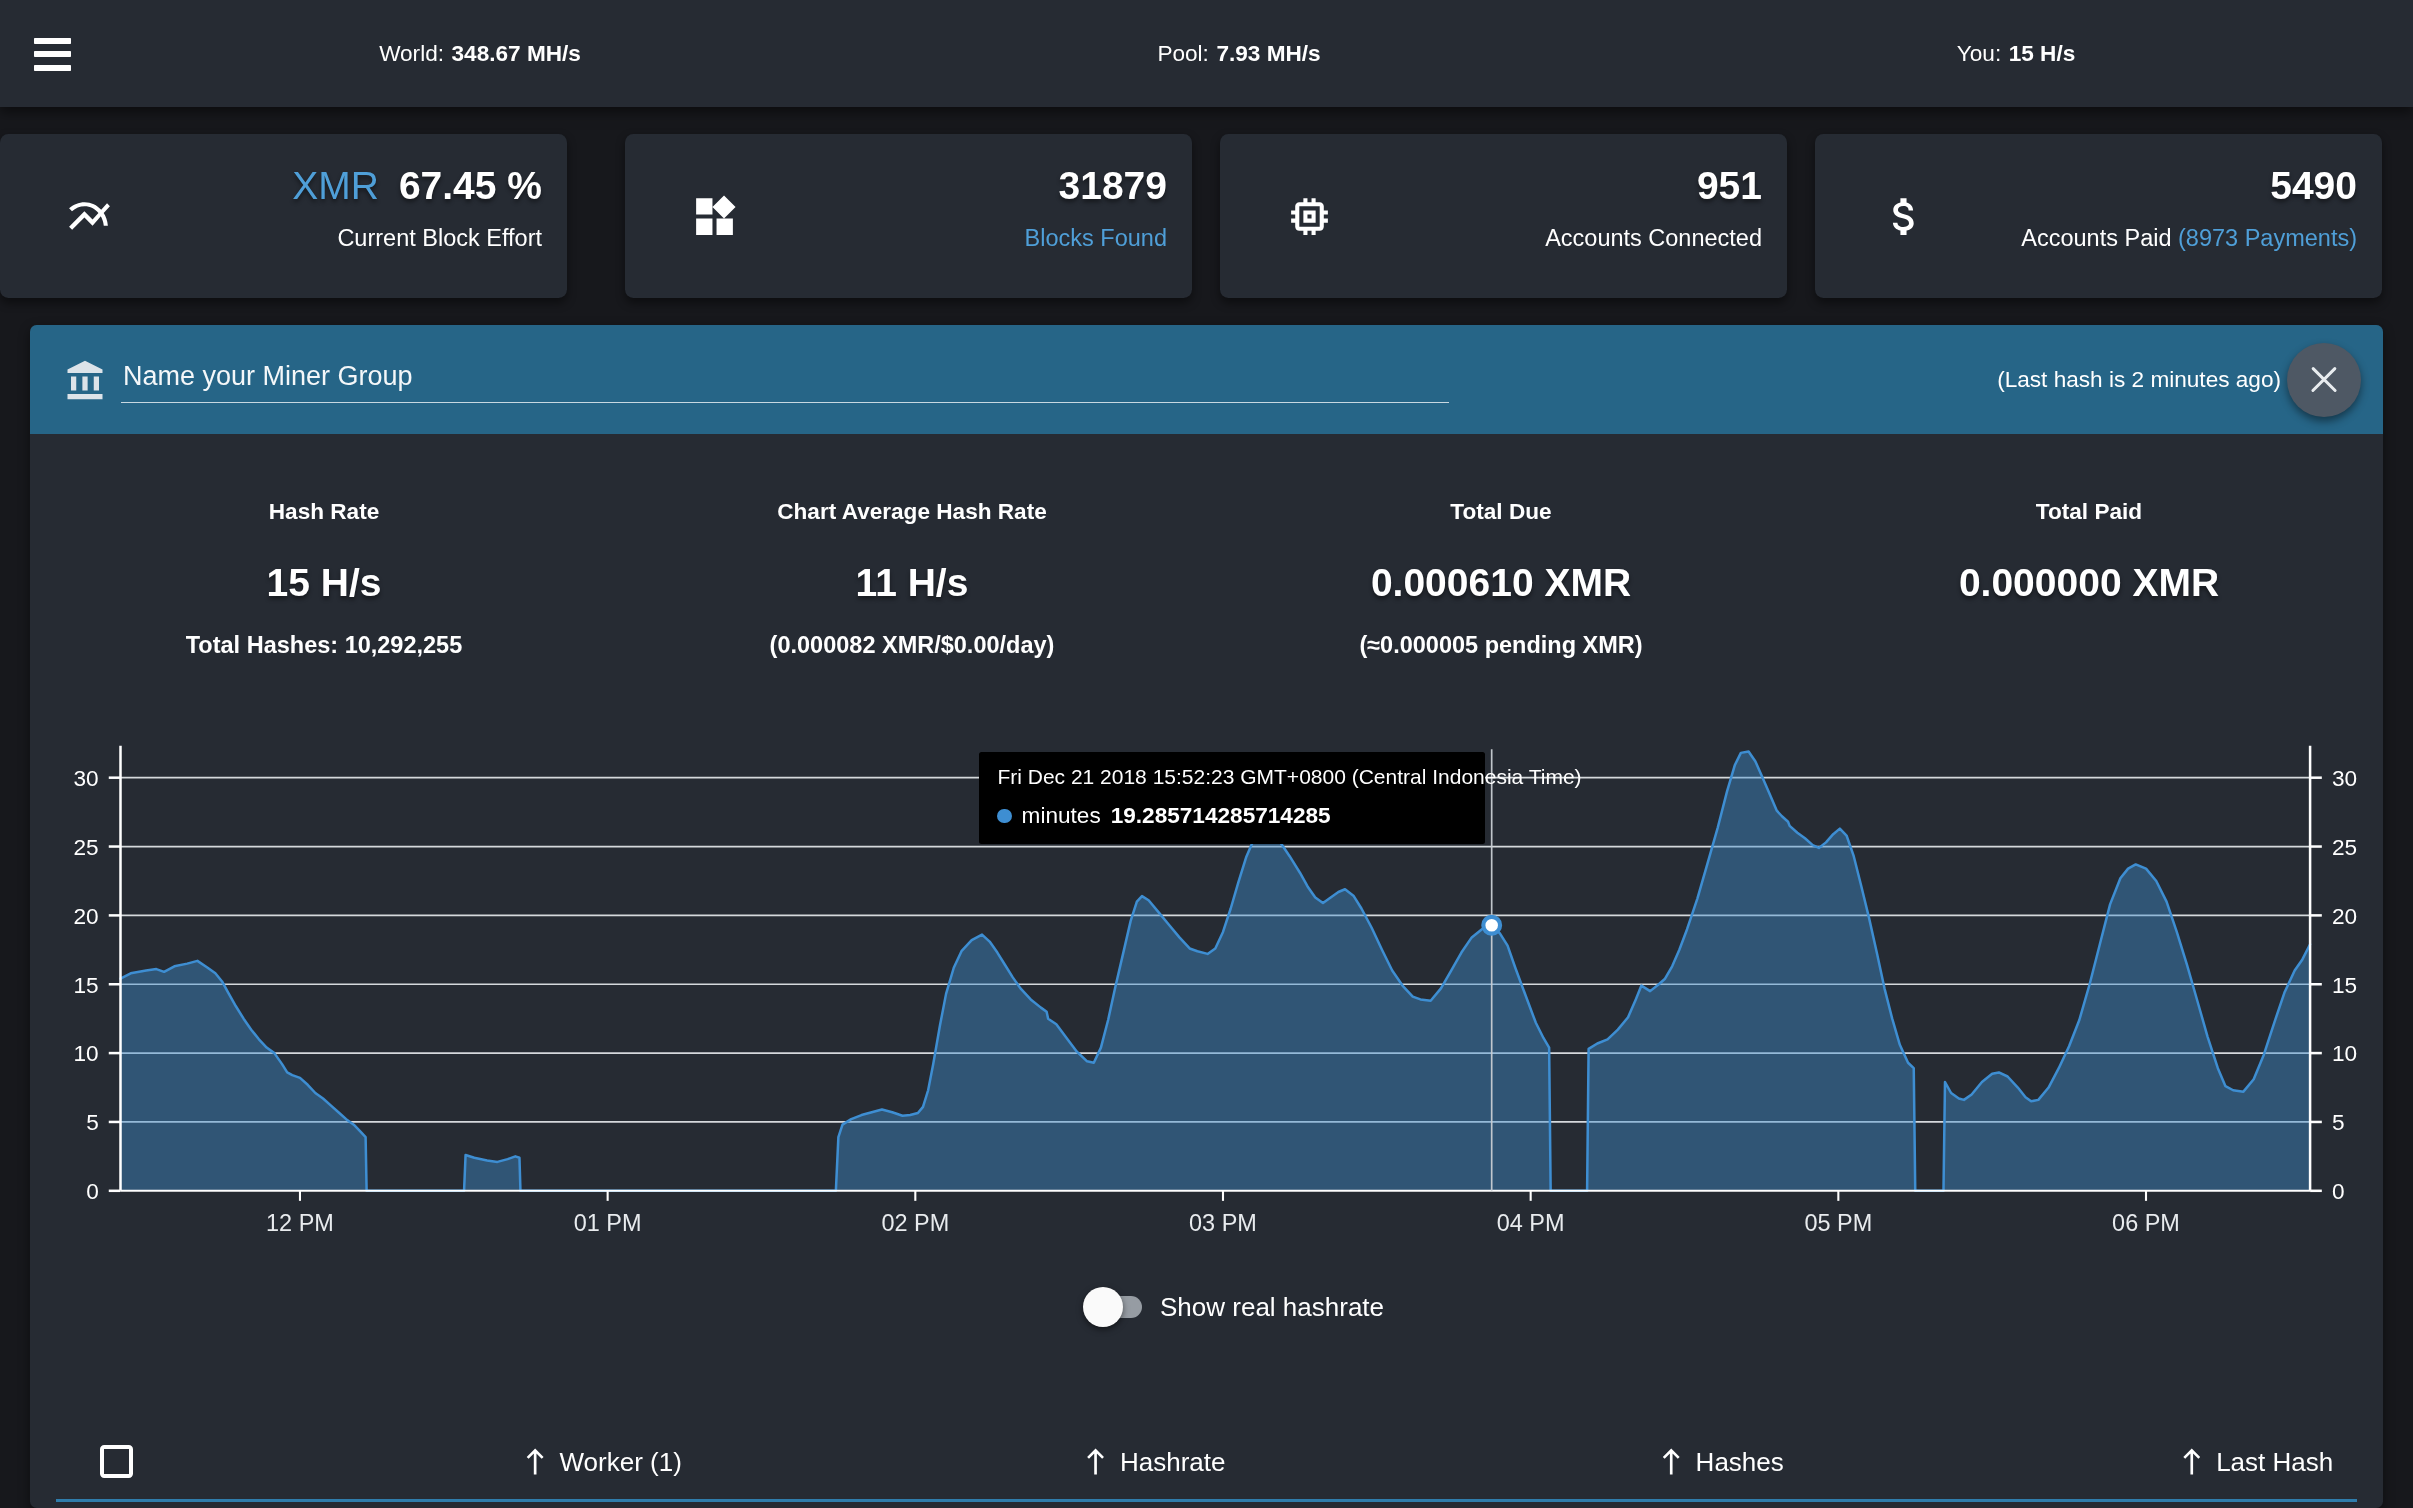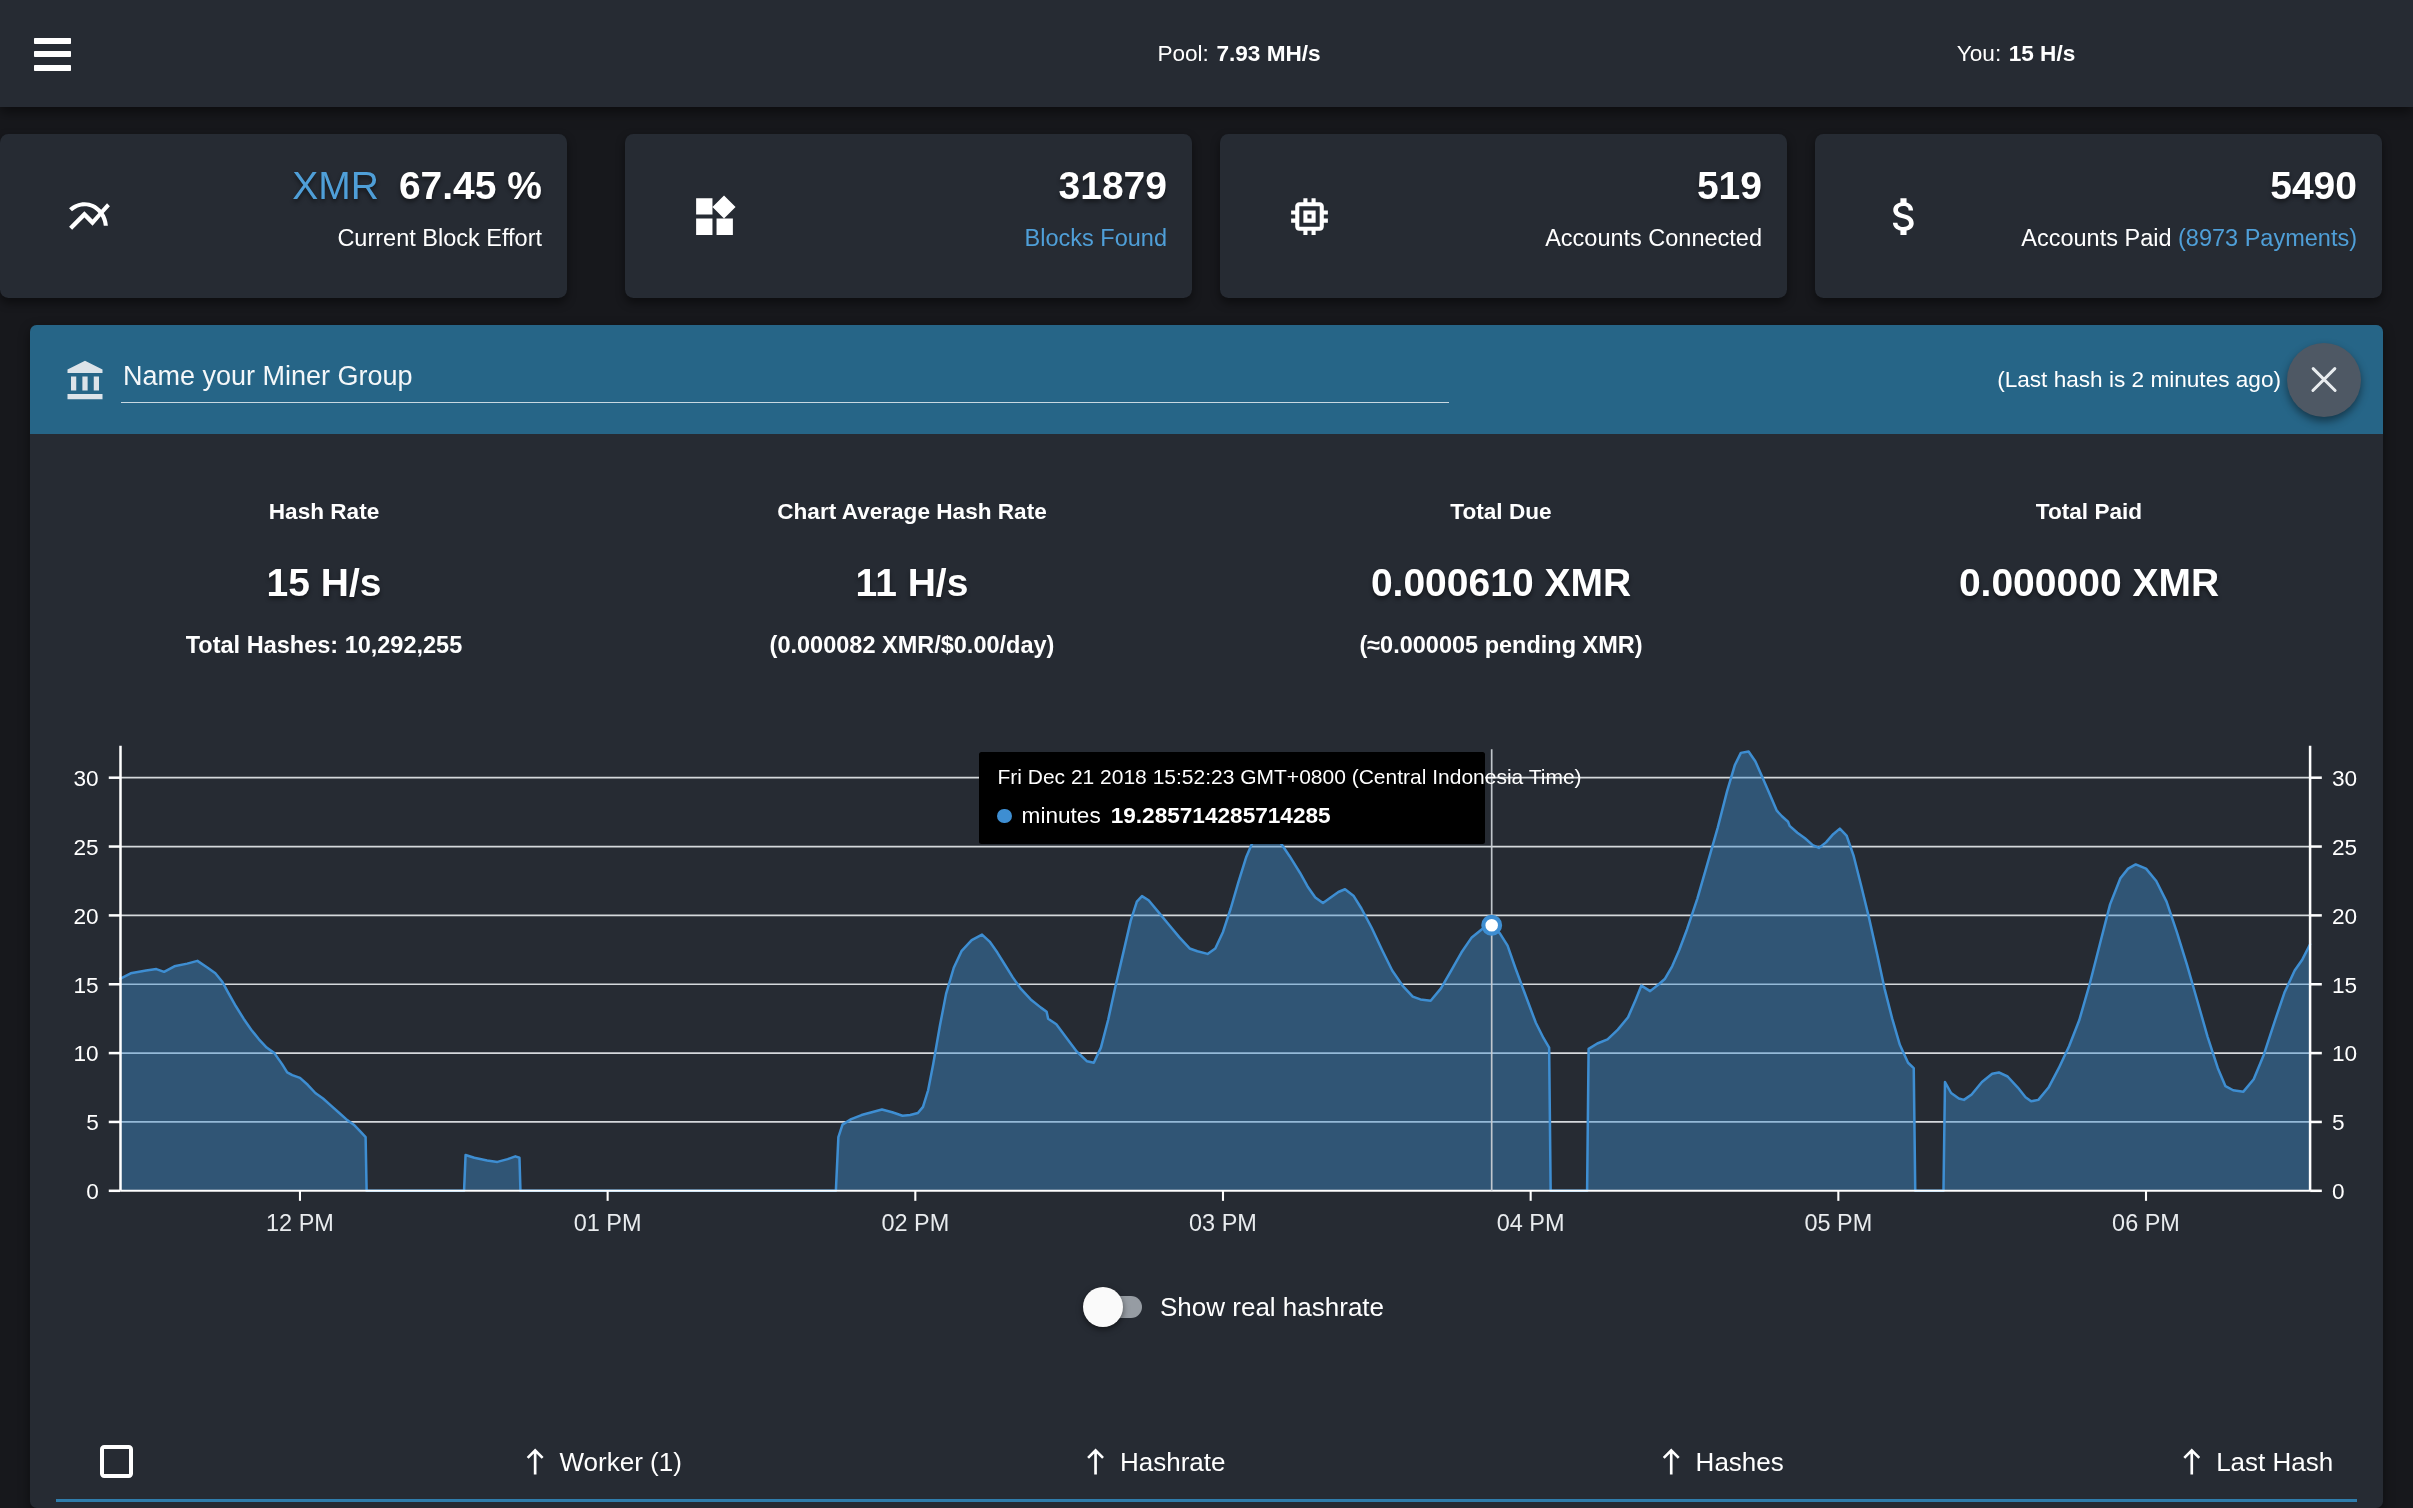--- a/index.html
+++ b/index.html
@@ -77,20 +77,24 @@
 </style>
 </head>
 <body>
 
 <div class="topbar">
   <div class="hamburger">
       <i></i>
       <i></i>
       <i></i>
     </div>
+  <div class="topstat pos-world">
+    <span>World:</span>
+    <b>348.67 MH/s</b>
+  </div>
   <div class="topstat pos-pool">
     <span>Pool:</span>
     <b>7.93 MH/s</b>
   </div>
   <div class="topstat pos-you">
     <span>You:</span>
     <b>15 H/s</b>
   </div>
 </div>
 
@@ -115,21 +119,21 @@
   <div class="card-value">31879</div>
   <div class="card-label accent">Blocks Found</div>
 </div>
 
 <div class="card card-3">
   <span class="icon">
     <svg viewBox="0 0 24 24">
         <path d="M15 9H9v6h6V9zm-2 4h-2v-2h2v2zm8-2V9h-2V7c0-1.1-.9-2-2-2h-2V3h-2v2h-2V3H9v2H7c-1.1 0-2 .9-2 2v2H3v2h2v2H3v2h2v2c0 1.1.9 2 2 2h2v2h2v-2h2v2h2v-2h2c1.1 0 2-.9 2-2v-2h2v-2h-2v-2h2zm-4 6H7V7h10v10z"></path>
       </svg>
   </span>
-  <div class="card-value">519</div>
+  <div class="card-value">951</div>
   <div class="card-label">Accounts Connected</div>
 </div>
 
 <div class="card card-4">
   <span class="icon">
     <svg viewBox="0 0 24 24">
         <path d="M11.8 10.9c-2.27-.59-3-1.2-3-2.15 0-1.09 1.01-1.85 2.7-1.85 1.78 0 2.44.85 2.5 2.1h2.21c-.07-1.72-1.12-3.3-3.21-3.81V3h-3v2.16c-1.94.42-3.5 1.68-3.5 3.61 0 2.31 1.91 3.46 4.7 4.13 2.5.6 3 1.48 3 2.41 0 .69-.49 1.79-2.7 1.79-2.06 0-2.87-.92-2.98-2.1h-2.2c.12 2.19 1.76 3.42 3.68 3.83V21h3v-2.15c1.95-.37 3.5-1.5 3.5-3.55 0-2.84-2.43-3.81-4.7-4.4z"></path>
       </svg>
   </span>
   <div class="card-value">5490</div>

